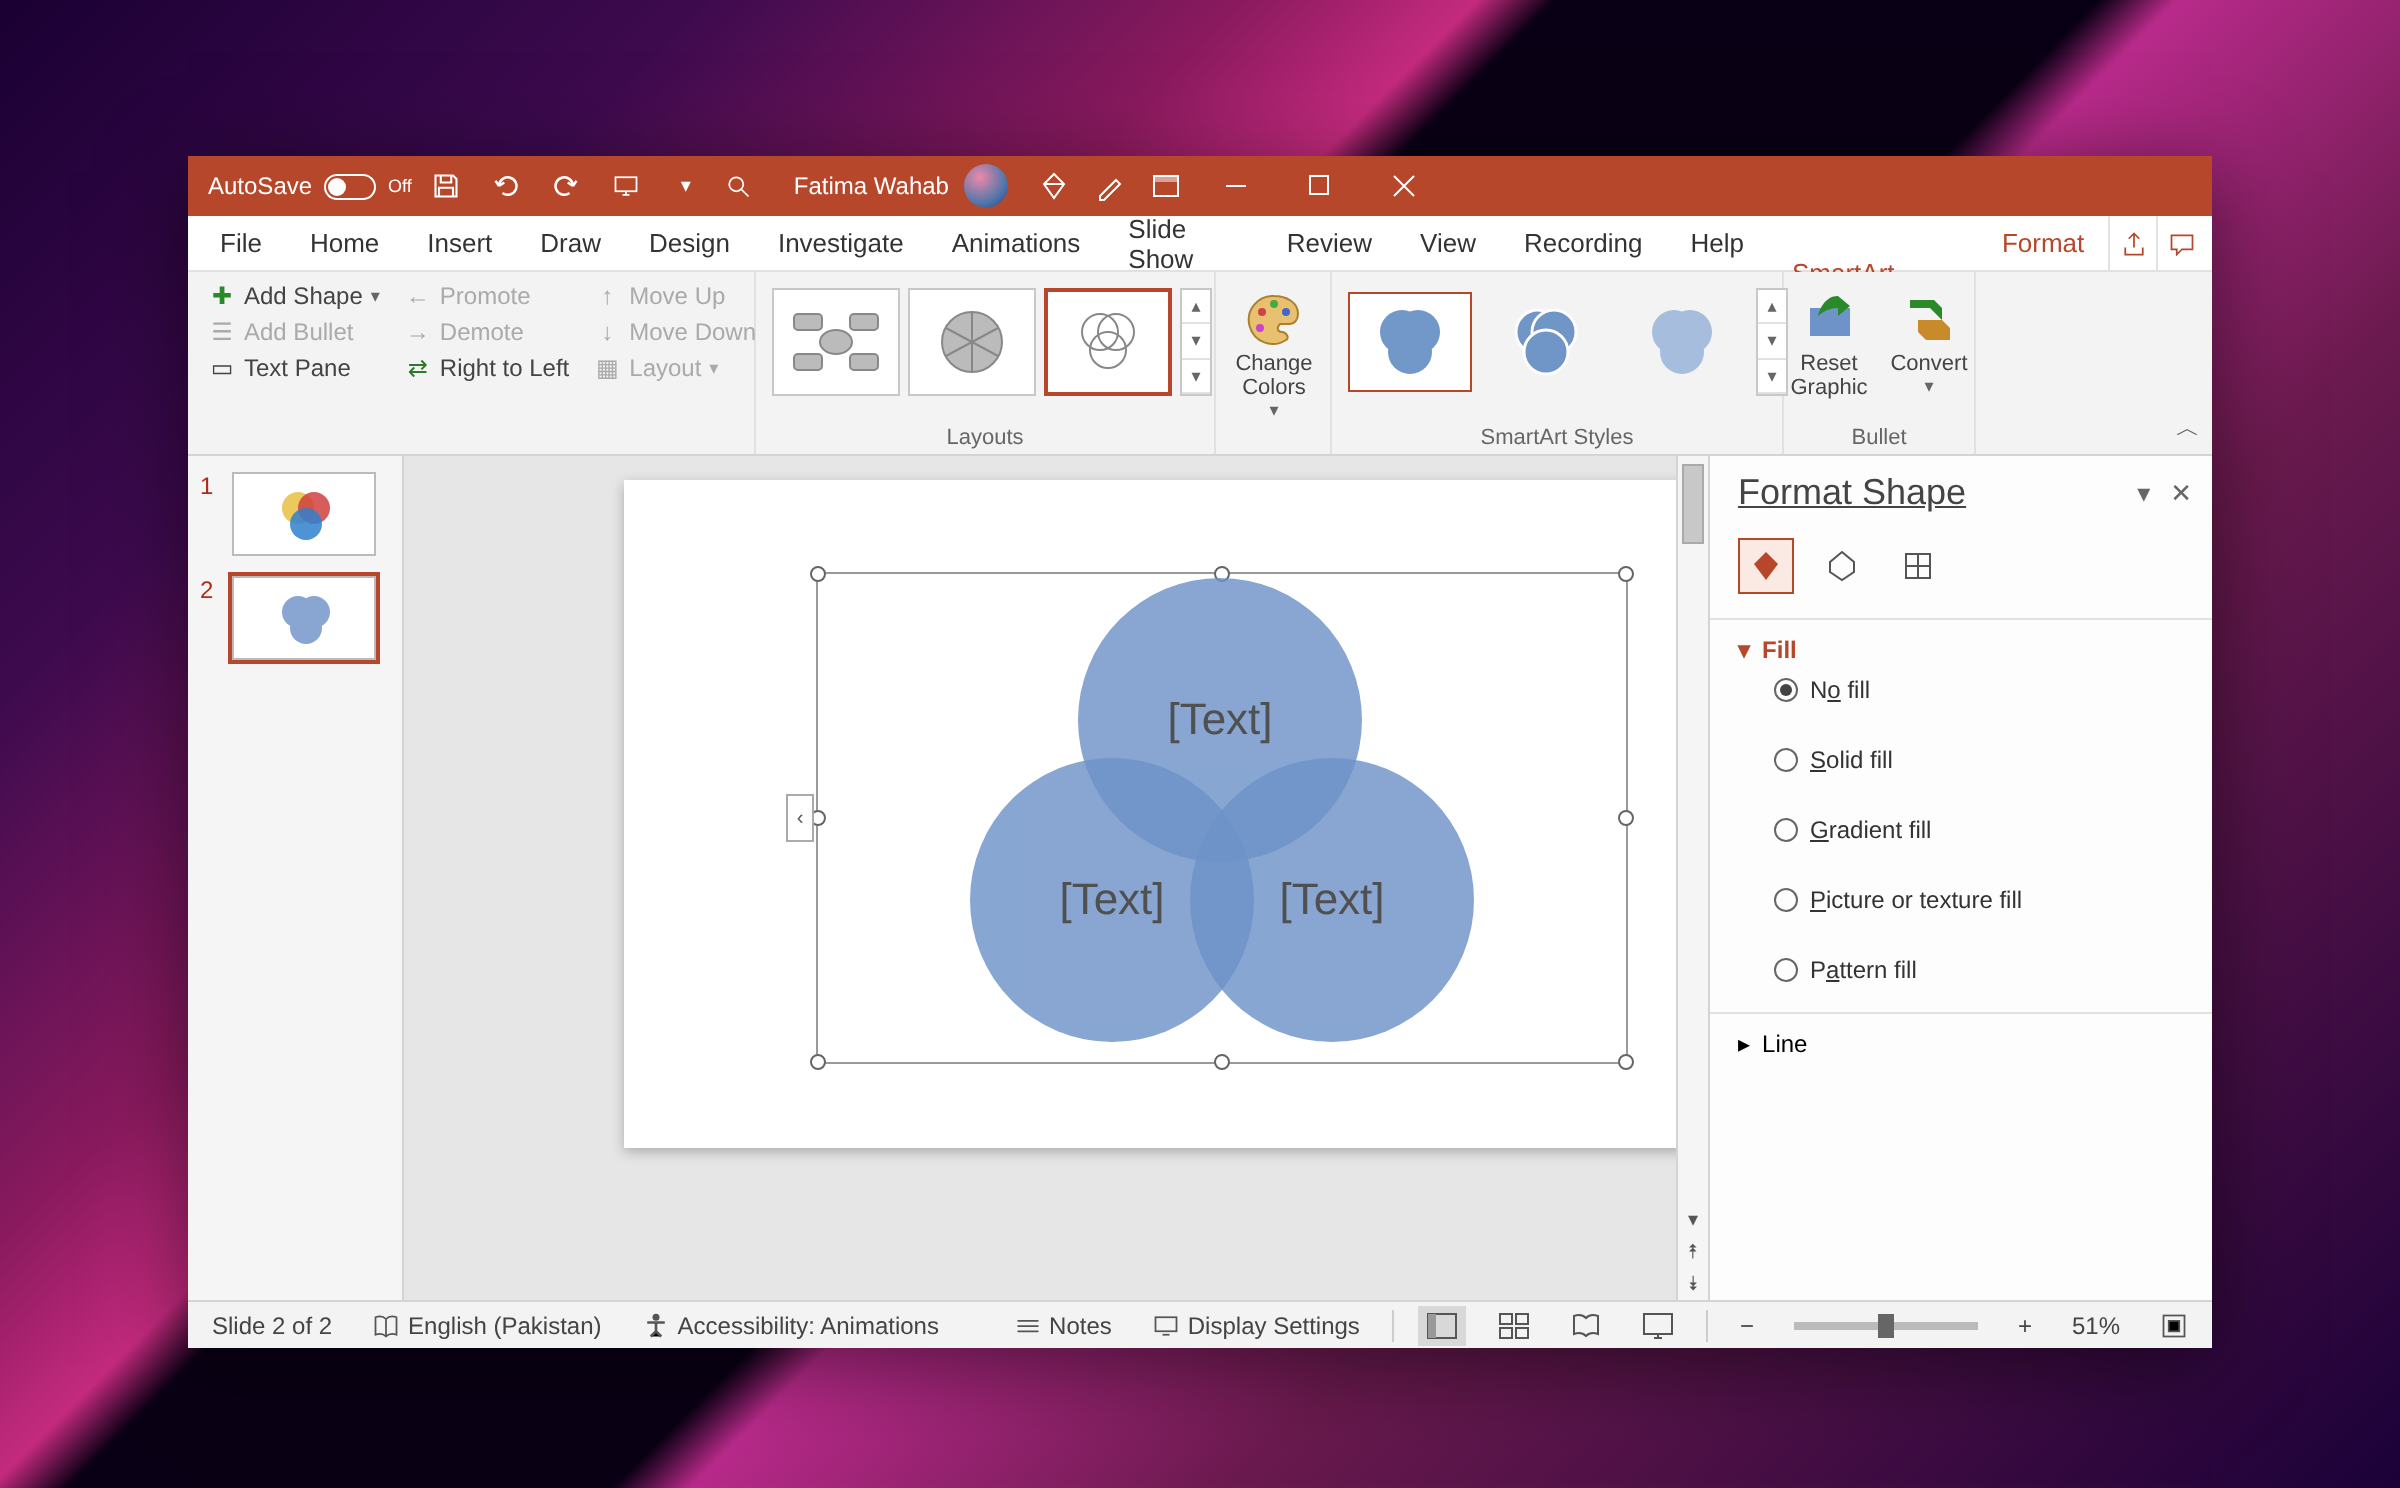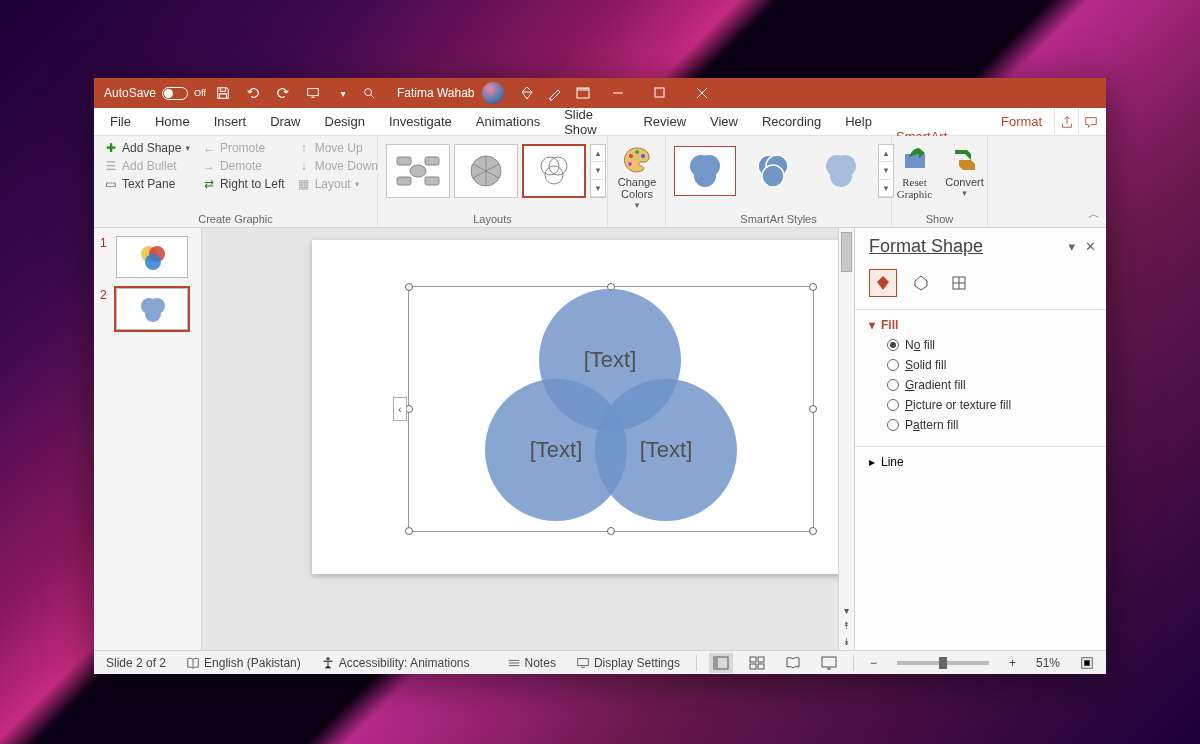--- a/index.html
+++ b/index.html
@@ -72,21 +72,21 @@
 .fp-btns { display:flex; gap:10px; color:#666;}
 .fp-tabs { display:flex; gap:16px; padding:4px 14px 0 14px;}
 .fp-tab { font-size:12px; padding-bottom:6px; cursor:pointer; color:#555;}
 .fp-tab.active { border-bottom:2px solid #7a7a7a; font-weight:600; color:#333;}
 .fp-icons { display:flex; gap:10px; padding:8px 14px;}
 .fp-icon-btn { width:28px; height:28px; border:1px solid transparent; display:flex; align-items:center; justify-content:center; cursor:pointer;}
 .fp-icon-btn.active { border:1px solid #b7472a; background:#fbe9e4;}
 .fp-section { padding:4px 14px;}
 .fp-sec-head { display:flex; align-items:center; gap:6px; cursor:pointer; font-size:12px;}
 .fp-sec-head.active { color:#b7472a; font-weight:600;}
-.fp-options { padding:6px 0 6px 18px; display:flex; flex-direction:column; gap:6px;}
+.fp-options { padding:6px 0 6px 18px; display:flex; flex-direction:column; gap:21px;}
 .radio-row { display:flex; align-items:center; gap:6px; font-size:12px; color:#333; cursor:pointer;}
 .radio { width:12px; height:12px; border:1px solid #666; border-radius:50%; display:inline-flex; align-items:center; justify-content:center;}
 .radio.checked::after { content:''; width:6px; height:6px; background:#444; border-radius:50%;}
 .divider-h { height:1px; background:#e1e1e1; margin:4px 0;}
 
 
 .statusbar { height:24px; background:#f3f3f3; border-top:1px solid #d4d4d4; display:flex; align-items:center; font-size:12px; color:#444; padding:0 8px; gap:12px;}
 .statusbar .spacer { flex:1;}
 .sb-btn { display:flex; align-items:center; gap:4px; cursor:pointer; padding:0 4px;}
 .view-btn { width:24px; height:20px; display:flex; align-items:center; justify-content:center; cursor:pointer; color:#555;}
@@ -246,21 +246,20 @@
               <span class="ic">↓</span>
               <span>Move Down</span>
             </div>
           <div class="rbtn disabled">
               <span class="ic">▦</span>
               <span>Layout</span> 
               <span style="font-size:9px;">▾</span>
             </div>
         </div>
       </div>
-      <div class="group-label">Create Graphic</div>
     </div>
 
     <div class="group" style="width:230px;">
       <div class="group-body">
         <div class="layouts-gallery">
           <div class="layout-item">
             <svg width="50" height="40" viewBox="0 0 50 40">
                 <g fill="#bbb" stroke="#888">
                   <ellipse cx="25" cy="20" rx="8" ry="6"></ellipse>
                   <rect x="4" y="6" width="14" height="8" rx="2"></rect>
@@ -351,32 +350,32 @@
       <div class="group-label">SmartArt Styles</div>
     </div>
 
     <div class="group" style="width:96px;">
       <div class="group-body" style="justify-content:center;">
         <div class="big-btn">
           <svg class="ic" width="28" height="28" viewBox="0 0 32 32">
               <rect x="6" y="10" width="20" height="14" fill="#6e93c8"></rect>
               <path fill="#2a8a2a" d="M20 4l6 5-6 5V10c-6 0-10 4-10 4s2-10 10-10z"></path>
             </svg>
-          <span style="font-size:11px;text-align:center;line-height:1.1;font-family:Liberation Serif, serif;">Reset Graphic</span>
+          <span style="font-size:11px;text-align:center;line-height:1.1;">Reset Graphic</span>
         </div>
         <div class="big-btn">
           <svg class="ic" width="28" height="28" viewBox="0 0 32 32">
               <path fill="#2a8a2a" d="M6 6h12l4 4v6l-6-6H6z"></path>
               <path fill="#c88a2a" d="M10 16h12l4 4v6H14l-4-4z"></path>
             </svg>
           <span style="font-size:11px;">Convert</span>
           <span style="font-size:9px;color:#666;">▾</span>
         </div>
       </div>
-      <div class="group-label">Show</div>
+      <div class="group-label">Bullet</div>
     </div>
 
     <div class="ribbon-collapse">︿</div>
   </div>
 
   <div class="workspace">
     <div class="thumb-panel">
       <div class="thumb-row">
         <div class="thumb-num">1</div>
         <div class="thumb">

